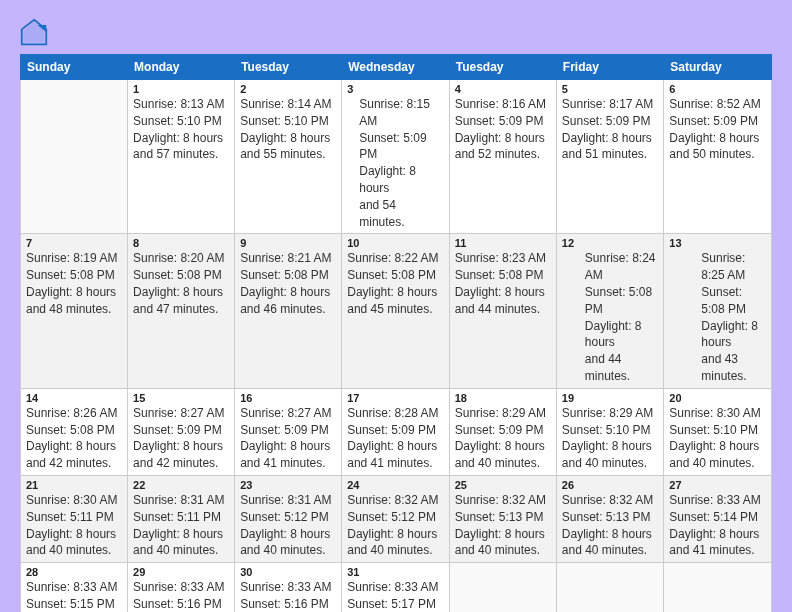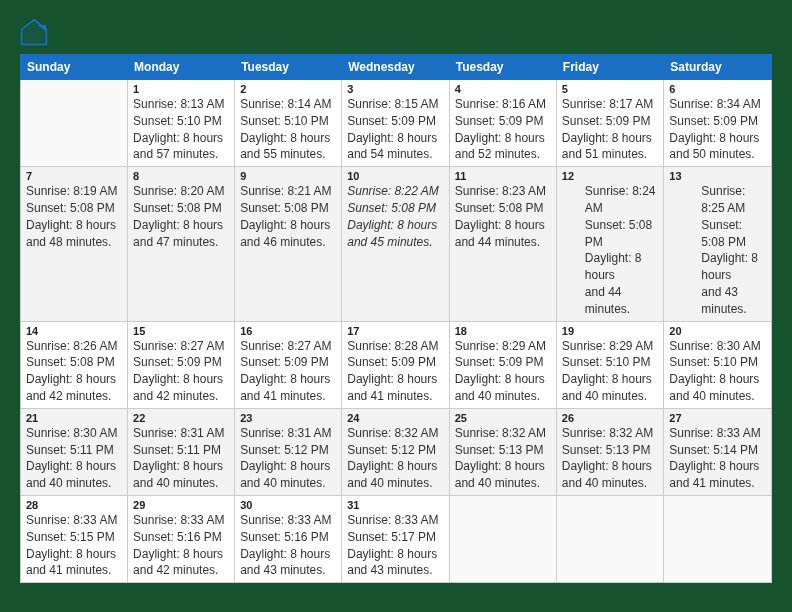--- a/index.html
+++ b/index.html
@@ -7,21 +7,21 @@
       width: 792px;
       height: 612px;
       font-family: Arial, sans-serif;
       background: #fff;
       overflow: hidden;
     }
     .page {
       width: 792px;
       height: 612px;
       padding: 18px 20px 10px 20px;
-      background: #14532d;
+      background: #c4b5fd;
     }
     .header {
       display: flex;
       justify-content: space-between;
       align-items: flex-start;
       margin-bottom: 8px;
     }
     .logo {
       display: flex;
       align-items: center;
@@ -148,42 +148,42 @@
           </td>
           <td>
             <span class="day-number">2</span>
             <div class="day-info" style="white-space: pre-line;">Sunrise: 8:14 AM
 Sunset: 5:10 PM
 Daylight: 8 hours
 and 55 minutes.</div>
           </td>
           <td>
             <span class="day-number">3</span>
-            <div class="day-info" style="white-space: pre-line;">Sunrise: 8:15 AM
+            <div class="day-info" style="white-space: pre-line; margin-left: 12px;">Sunrise: 8:15 AM
 Sunset: 5:09 PM
 Daylight: 8 hours
 and 54 minutes.</div>
           </td>
           <td>
             <span class="day-number">4</span>
             <div class="day-info" style="white-space: pre-line;">Sunrise: 8:16 AM
 Sunset: 5:09 PM
 Daylight: 8 hours
 and 52 minutes.</div>
           </td>
           <td>
             <span class="day-number">5</span>
             <div class="day-info" style="white-space: pre-line;">Sunrise: 8:17 AM
 Sunset: 5:09 PM
 Daylight: 8 hours
 and 51 minutes.</div>
           </td>
           <td>
             <span class="day-number">6</span>
-            <div class="day-info" style="white-space: pre-line;">Sunrise: 8:34 AM
+            <div class="day-info" style="white-space: pre-line;">Sunrise: 8:52 AM
 Sunset: 5:09 PM
 Daylight: 8 hours
 and 50 minutes.</div>
           </td>
         </tr>
         <tr class="row-shaded">
           <td>
             <span class="day-number">7</span>
             <div class="day-info" style="white-space: pre-line;">Sunrise: 8:19 AM
 Sunset: 5:08 PM
@@ -199,21 +199,21 @@
           </td>
           <td>
             <span class="day-number">9</span>
             <div class="day-info" style="white-space: pre-line;">Sunrise: 8:21 AM
 Sunset: 5:08 PM
 Daylight: 8 hours
 and 46 minutes.</div>
           </td>
           <td>
             <span class="day-number">10</span>
-            <div class="day-info" style="white-space: pre-line; font-style: italic;">Sunrise: 8:22 AM
+            <div class="day-info" style="white-space: pre-line;">Sunrise: 8:22 AM
 Sunset: 5:08 PM
 Daylight: 8 hours
 and 45 minutes.</div>
           </td>
           <td>
             <span class="day-number">11</span>
             <div class="day-info" style="white-space: pre-line;">Sunrise: 8:23 AM
 Sunset: 5:08 PM
 Daylight: 8 hours
 and 44 minutes.</div>

